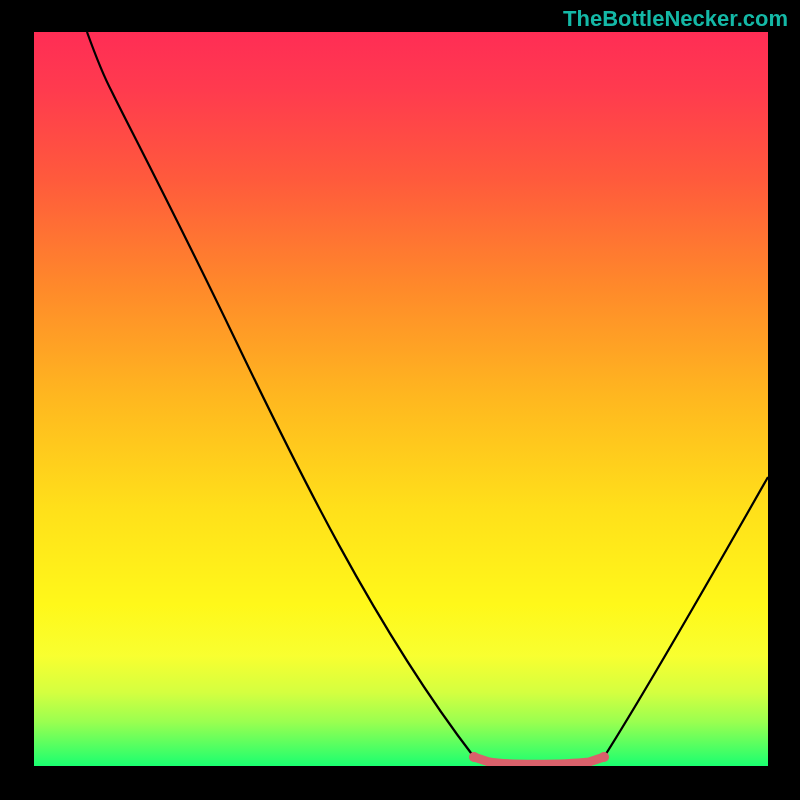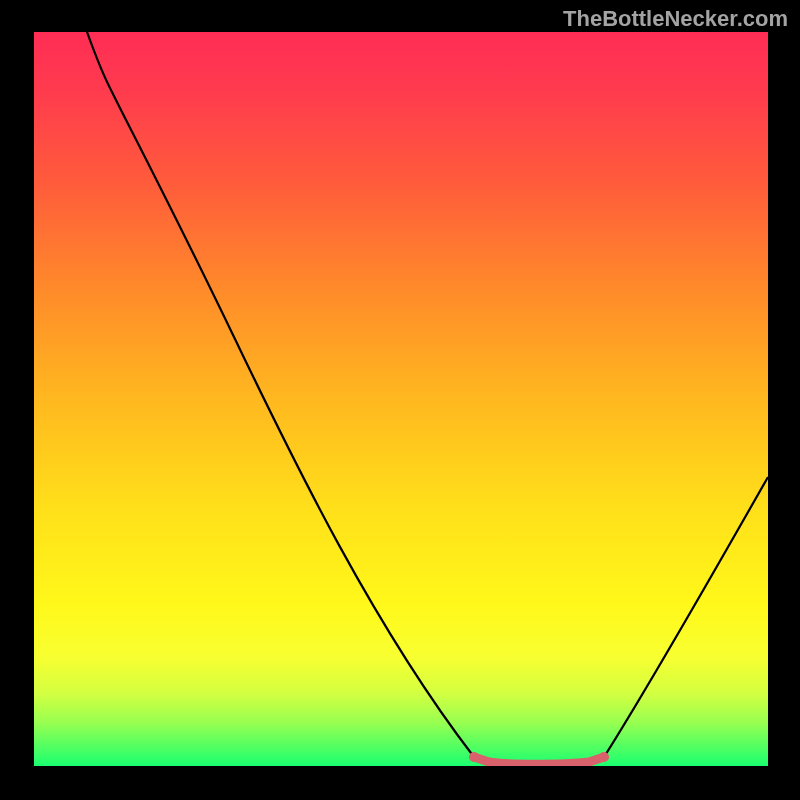--- a/index.html
+++ b/index.html
@@ -13,21 +13,21 @@
   }
   .container {
     width: 800px;
     height: 800px;
     position: relative;
   }
   .watermark {
     position: absolute;
     top: 6px;
     right: 12px;
-    color: #a3a3a3;
+    color: #14b8a6;
     font-size: 22px;
     font-weight: bold;
     z-index: 10;
   }
   .plot-area {
     position: absolute;
     left: 34px;
     top: 32px;
     width: 734px;
     height: 734px;

